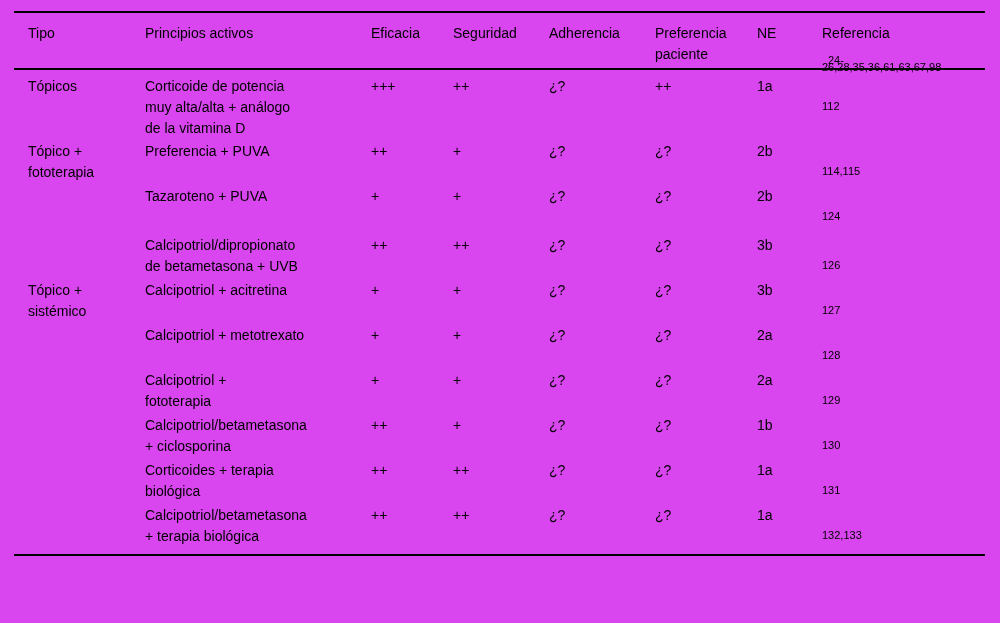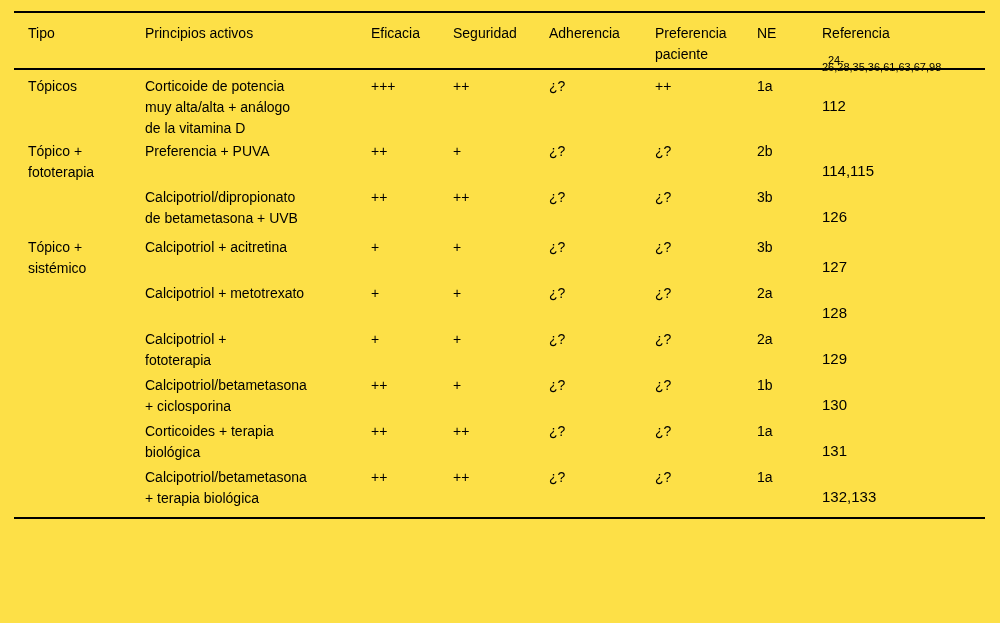--- a/index.html
+++ b/index.html
@@ -7,21 +7,21 @@
     padding: 0;
     background: #ffffff;
     color: #000000;
     font-family: "Liberation Sans", "DejaVu Sans", sans-serif;
     font-size: 14px;
     line-height: 21px;
   }
   .page {
     width: 1000px;
     height: 623px;
-    background: #fde047;
+    background: #d946ef;
     overflow: hidden;
     position: relative;
   }
   table.ev-table {
     border-collapse: collapse;
     table-layout: fixed;
     width: 971px;
     margin: 11px 0 0 14px;
     border-top: 2px solid #000;
     border-bottom: 2px solid #000;
@@ -49,21 +49,21 @@
     padding-top: 10px;
     padding-bottom: 3px;
     border-bottom: 2px solid #000;
   }
   tbody tr:first-child td { padding-top: 6px; }
   tbody tr:nth-child(3) td { padding-bottom: 5px; }
   tbody tr:last-child td { padding-bottom: 6px; }
 
   
   .ref {
-    font-size: 15px;
+    font-size: 11px;
     line-height: 14px;
     position: relative;
     top: -3px;
     display: inline-block;
     white-space: nowrap;
     margin-top: 26px;
   }
   td.ref-cell { position: relative; }
   
   .ref-ov1 {
@@ -130,20 +130,30 @@
           <td>Preferencia + PUVA</td>
           <td>++</td>
           <td>+</td>
           <td>¿?</td>
           <td>¿?</td>
           <td>2b</td>
           <td class="ref-cell"><span class="ref">114,115</span></td>
         </tr>
         <tr>
           <td></td>
+          <td>Tazaroteno + PUVA</td>
+          <td>+</td>
+          <td>+</td>
+          <td>¿?</td>
+          <td>¿?</td>
+          <td>2b</td>
+          <td class="ref-cell"><span class="ref">124</span></td>
+        </tr>
+        <tr>
+          <td></td>
           <td>Calcipotriol/dipropionato
 de betametasona + UVB</td>
           <td>++</td>
           <td>++</td>
           <td>¿?</td>
           <td>¿?</td>
           <td>3b</td>
           <td class="ref-cell"><span class="ref">126</span></td>
         </tr>
         <tr>

